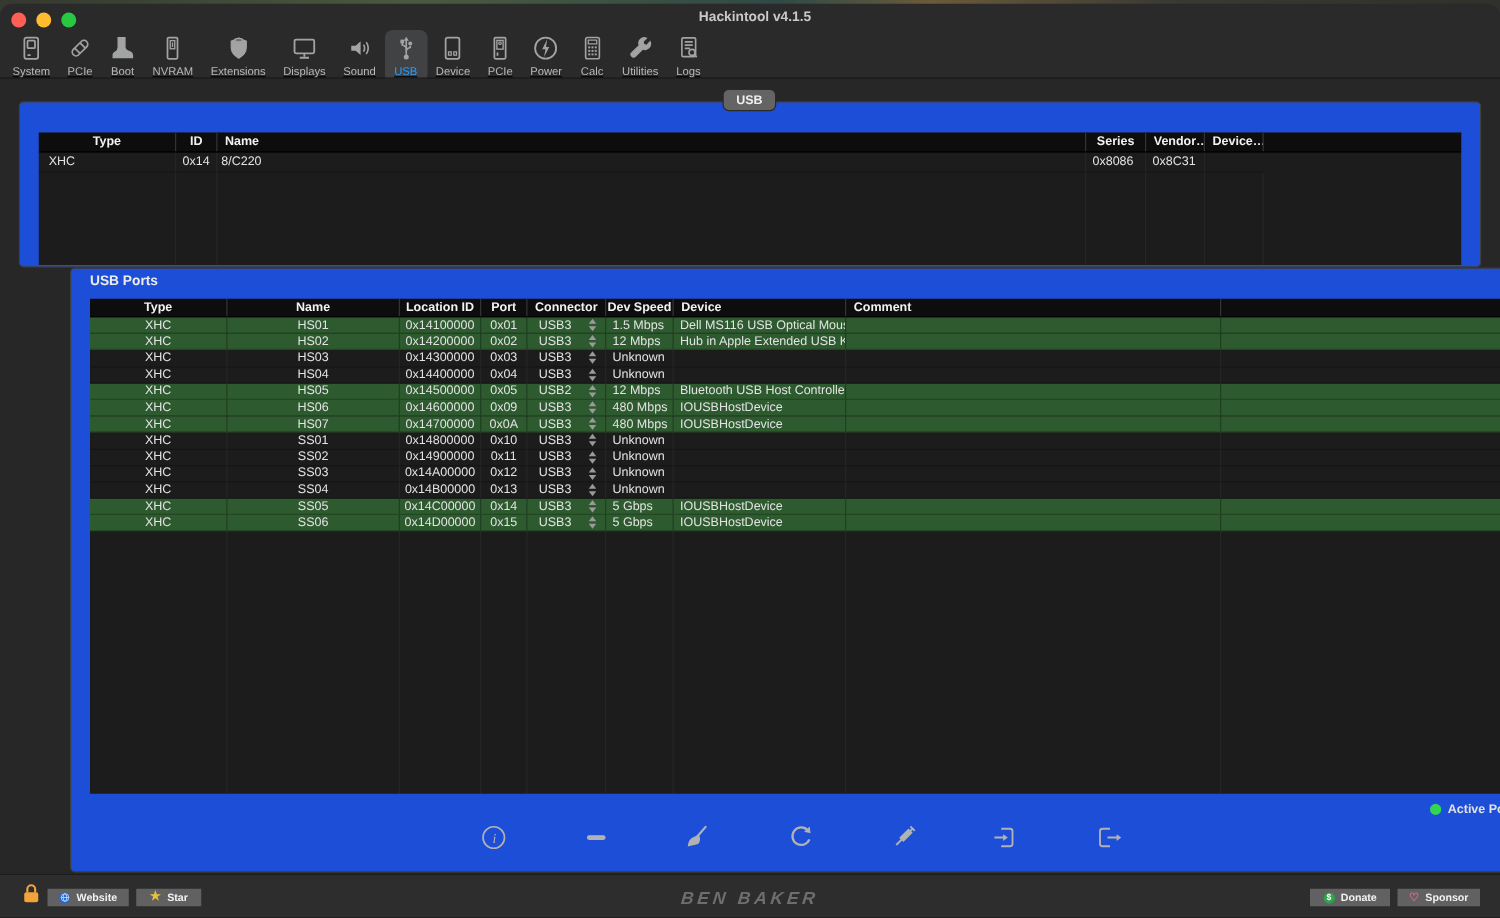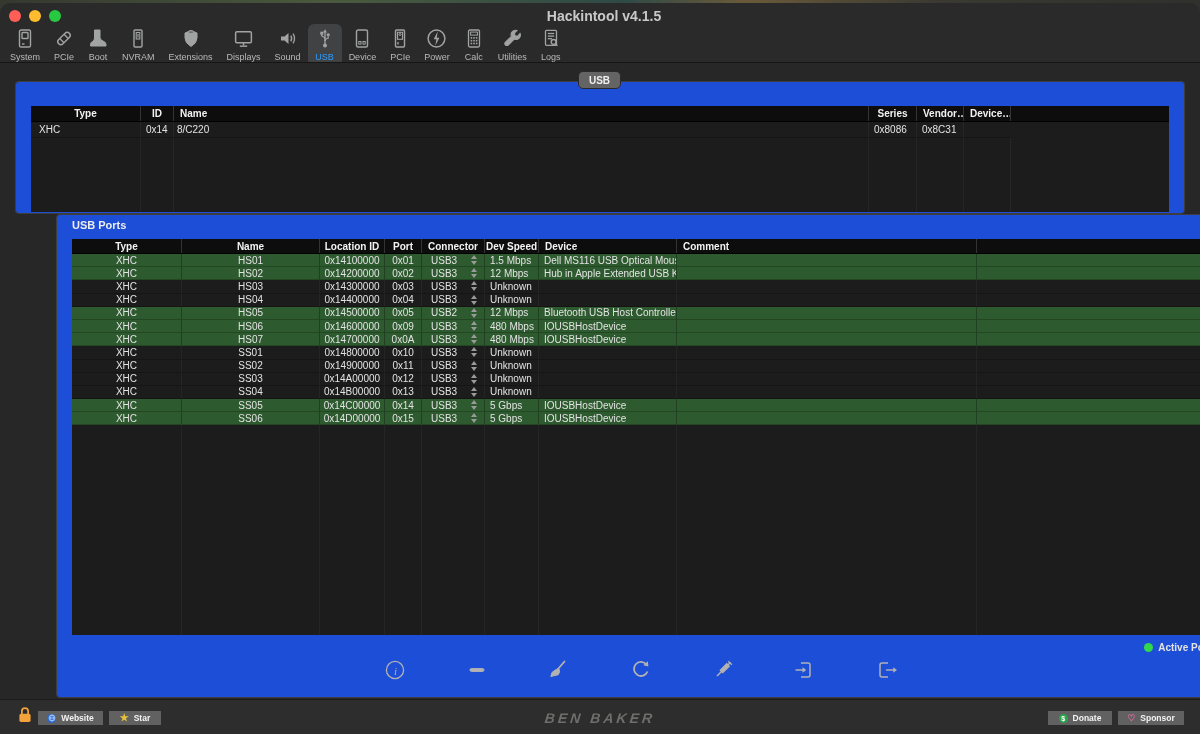--- a/index.html
+++ b/index.html
@@ -13,24 +13,24 @@
 
   .window { position:absolute; left:0; top:3px; width:1200px; height:731px;
     background:#2a2a2b; border-radius:10px 10px 0 0; }
 
   
   .titlebar { position:relative; height:22px; }
   .traffic { position:absolute; top:7px; left:9px; display:flex; gap:8px; }
   .tl { width:12px; height:12px; border-radius:50%; }
   .tl.red{background:#ff5f57}.tl.yel{background:#febc2e}.tl.grn{background:#28c840}
   .title { position:absolute; left:8px; right:0; top:5px; text-align:center;
-    font-size:14px; font-weight:700; color:#c9c9c9; }
+    font-size:11px; font-weight:700; color:#c9c9c9; }
 
   
-  .toolbar { position:absolute; top:21px; left:3px; display:flex; align-items:flex-start; }
+  .toolbar { position:absolute; top:21px; left:3px; display:flex; align-items:flex-start;text-decoration:underline; }
   .titem { display:flex; flex-direction:column; align-items:center; justify-content:flex-start;
     padding:3px 7px 4px; border-radius:6px; min-width:34px; }
   .titem .ticon { height:23px; display:flex; align-items:center; justify-content:center; color:#a2a3a3; }
   .titem .tlabel { font-size:9px; color:#b9b9b9; margin-top:2px; white-space:nowrap; }
   .titem.selected { background:#414243; }
   .titem.selected .tlabel { color:#2e9bff; }
   .toolbar svg { stroke:#a2a3a3; }
   .tb-sep { position:absolute; top:59px; left:0; width:1200px; height:1px; background:#161616; }
 
   .content { position:absolute; top:60px; left:0; width:1200px; height:639px; background:#272727; }

